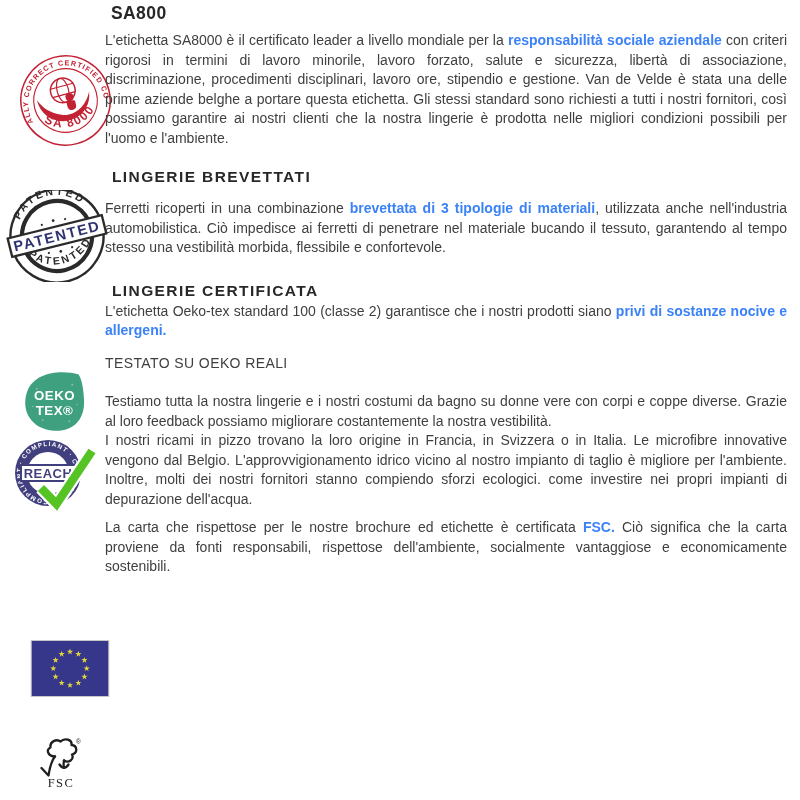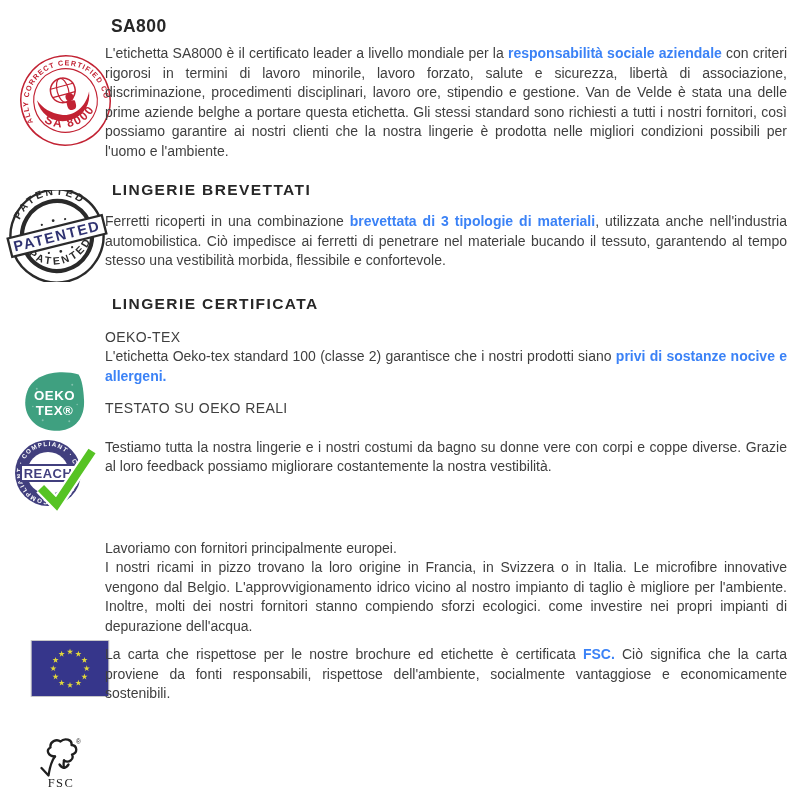--- a/index.html
+++ b/index.html
@@ -2,21 +2,21 @@
 <html><head>
 <meta charset="utf-8">
 <style>
   html,body{margin:0;padding:0;background:#ffffff;}
   .page{position:relative;width:800px;height:800px;background:#fff;overflow:hidden;
         font-family:"Liberation Sans",sans-serif;color:#3f3f3f;}
   .content{position:absolute;left:105px;top:0;width:682px;}
   .content p{margin:0;font-size:14px;line-height:19.5px;text-align:justify;color:#3f3f3f;}
   .b{font-weight:700;color:#3b82f6;}
   h1,h2{margin:0;color:#272727;font-weight:700;}
-  .t-sa{padding-top:13px;font-size:17.5px;letter-spacing:.4px;margin-left:6px;line-height:26px;}
+  .t-sa{font-size:17.5px;letter-spacing:.4px;margin-left:6px;line-height:26px;}
   .t-ferretti{margin:18px 0 0 7px;font-size:15.5px;letter-spacing:1.4px;line-height:22px;}
   .t-lingerie{margin:22px 0 0 7px;font-size:15.5px;letter-spacing:1.4px;line-height:22px;}
   .label{margin:0;font-size:13.5px;letter-spacing:.4px;color:#4a4a4a;text-align:left!important;}
   .p-sa{margin-top:5px!important;}
   .p-ferretti{margin-top:11px!important;}
   .p-lingerie{margin-top:3px!important;}
   .label-oeko{margin-top:13px!important;}
   .p-reach{margin-top:12px!important;}
   .label-testato{margin-top:13px!important;}
   .p-testato{margin-top:19px!important;}
@@ -158,30 +158,28 @@
     </section>
 
     <section>
       <h2 class="t-ferretti">LINGERIE BREVETTATI</h2>
       <p class="p-ferretti"><span>Ferretti ricoperti in una combinazione </span><span class="b">brevettata di 3 tipologie di materiali</span><span>, utilizzata anche nell'industria automobilistica. Ciò impedisce ai ferretti di penetrare nel materiale bucando il tessuto, garantendo al tempo stesso una vestibilità morbida, flessibile e confortevole.</span></p>
     </section>
 
     <section>
       <h2 class="t-lingerie">LINGERIE CERTIFICATA</h2>
 
-      <p class="label label-oeko">OEKO-TEX</p>
       <p><span>L'etichetta Oeko-tex standard 100 (classe 2) garantisce che i nostri prodotti siano </span><span class="b">privi di sostanze nocive e allergeni.</span></p>
 
 
       <p class="label label-testato">TESTATO SU OEKO REALI</p>
       <p class="p-testato"><span>Testiamo tutta la nostra lingerie e i nostri costumi da bagno su donne vere con corpi e coppe diverse. Grazie al loro feedback possiamo migliorare costantemente la nostra vestibilità.</span></p>
     </section>
 
     <section>
-      <p class="p-europe-intro">Lavoriamo con fornitori principalmente europei.</p>
       <p><span>I nostri ricami in pizzo trovano la loro origine in Francia, in Svizzera o in Italia. Le microfibre innovative vengono dal Belgio. L'approvvigionamento idrico vicino al nostro impianto di taglio è migliore per l'ambiente. Inoltre, molti dei nostri fornitori stanno compiendo sforzi ecologici. come investire nei propri impianti di depurazione dell'acqua.</span></p>
     </section>
 
     <section>
       <p class="p-fsc"><span>La carta che rispettose per le nostre brochure ed etichette è certificata </span><span class="b">FSC.</span><span> Ciò significa che la carta proviene da fonti responsabili, rispettose dell'ambiente, socialmente vantaggiose e economicamente sostenibili.</span></p>
     </section>
 
   </div>
 </div>
 

